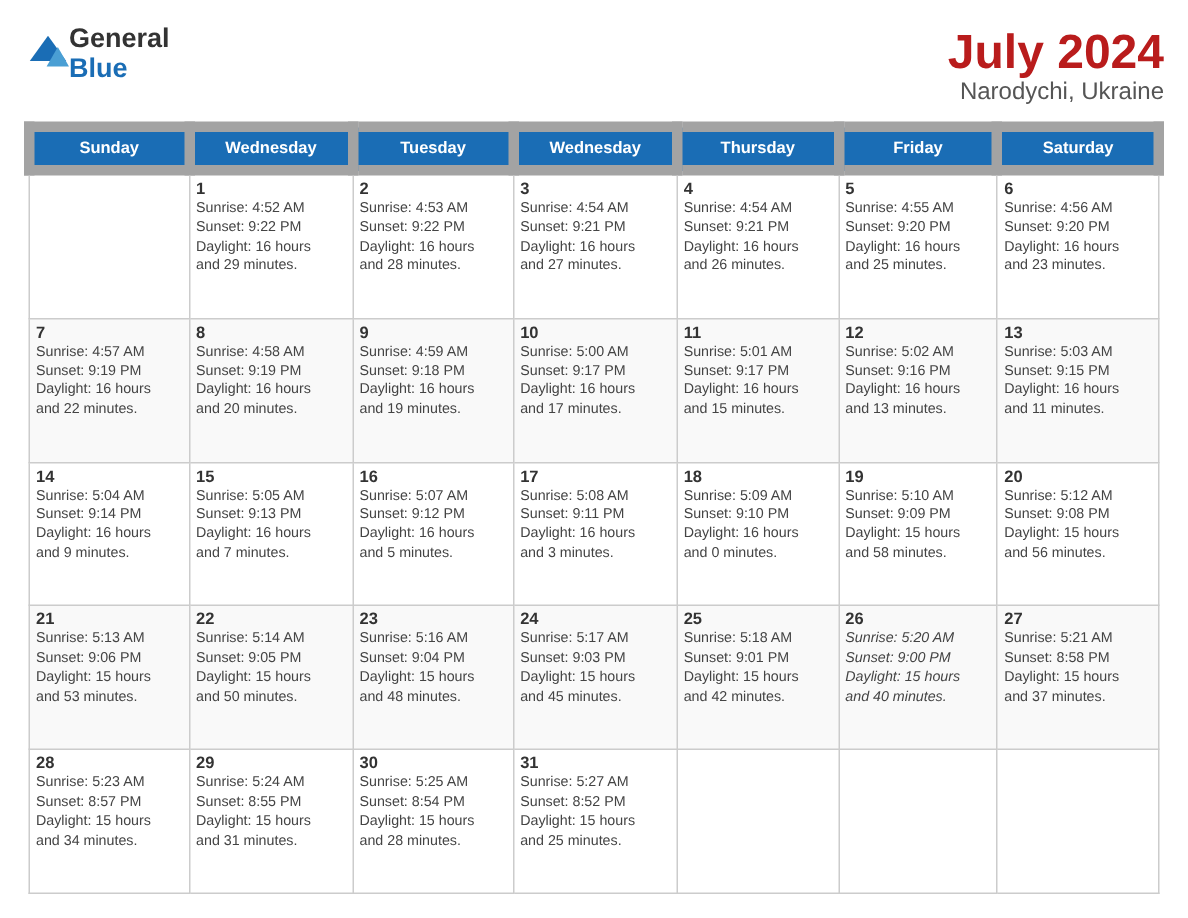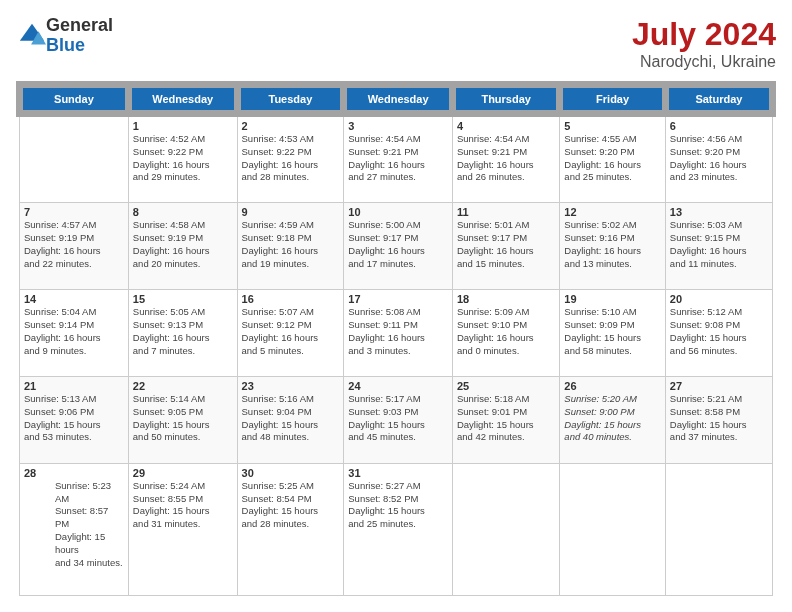--- a/index.html
+++ b/index.html
@@ -330,21 +330,21 @@
             <div class="day-number">27</div>
             <div class="day-info" style="white-space: pre-line;">Sunrise: 5:21 AM
 Sunset: 8:58 PM
 Daylight: 15 hours
 and 37 minutes.</div>
           </td>
         </tr>
         <tr class="week-row">
           <td>
             <div class="day-number">28</div>
-            <div class="day-info" style="white-space: pre-line; margin-left: 31px;">Sunrise: 5:23 AM
+            <div class="day-info" style="white-space: pre-line;">Sunrise: 5:23 AM
 Sunset: 8:57 PM
 Daylight: 15 hours
 and 34 minutes.</div>
           </td>
           <td>
             <div class="day-number">29</div>
             <div class="day-info" style="white-space: pre-line;">Sunrise: 5:24 AM
 Sunset: 8:55 PM
 Daylight: 15 hours
 and 31 minutes.</div>

